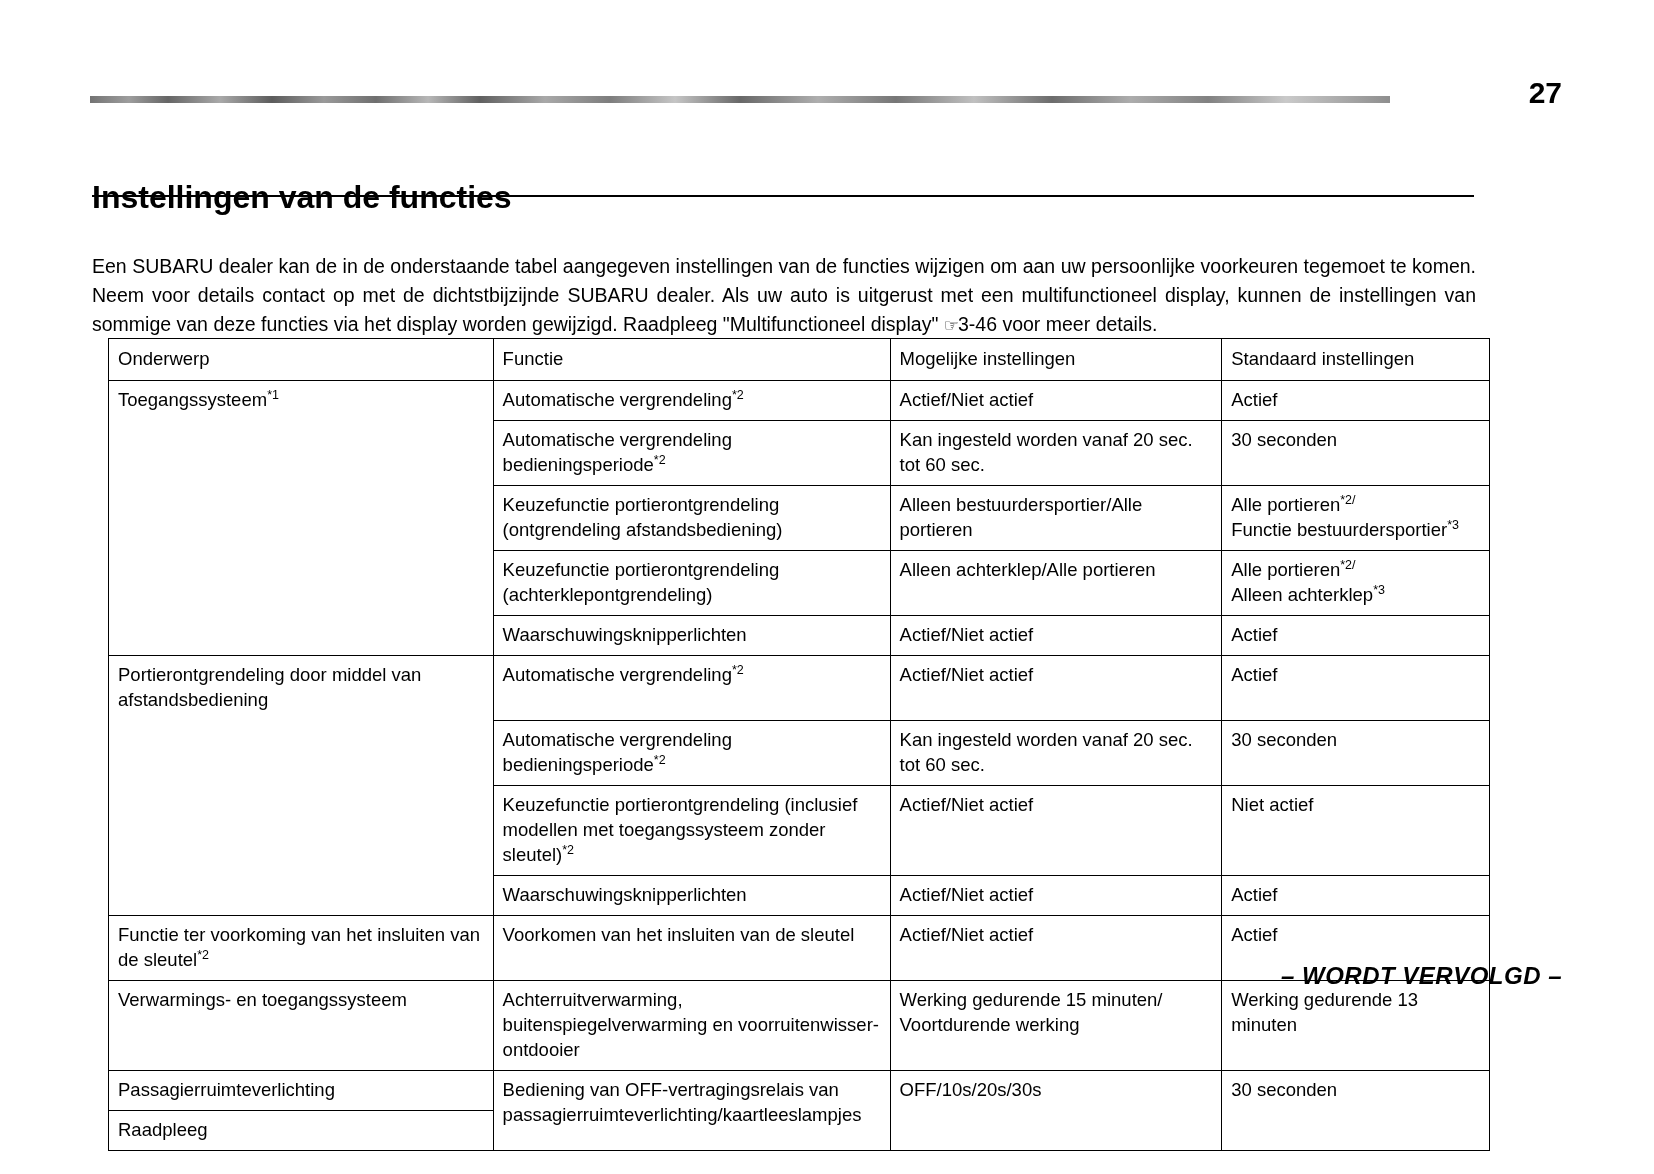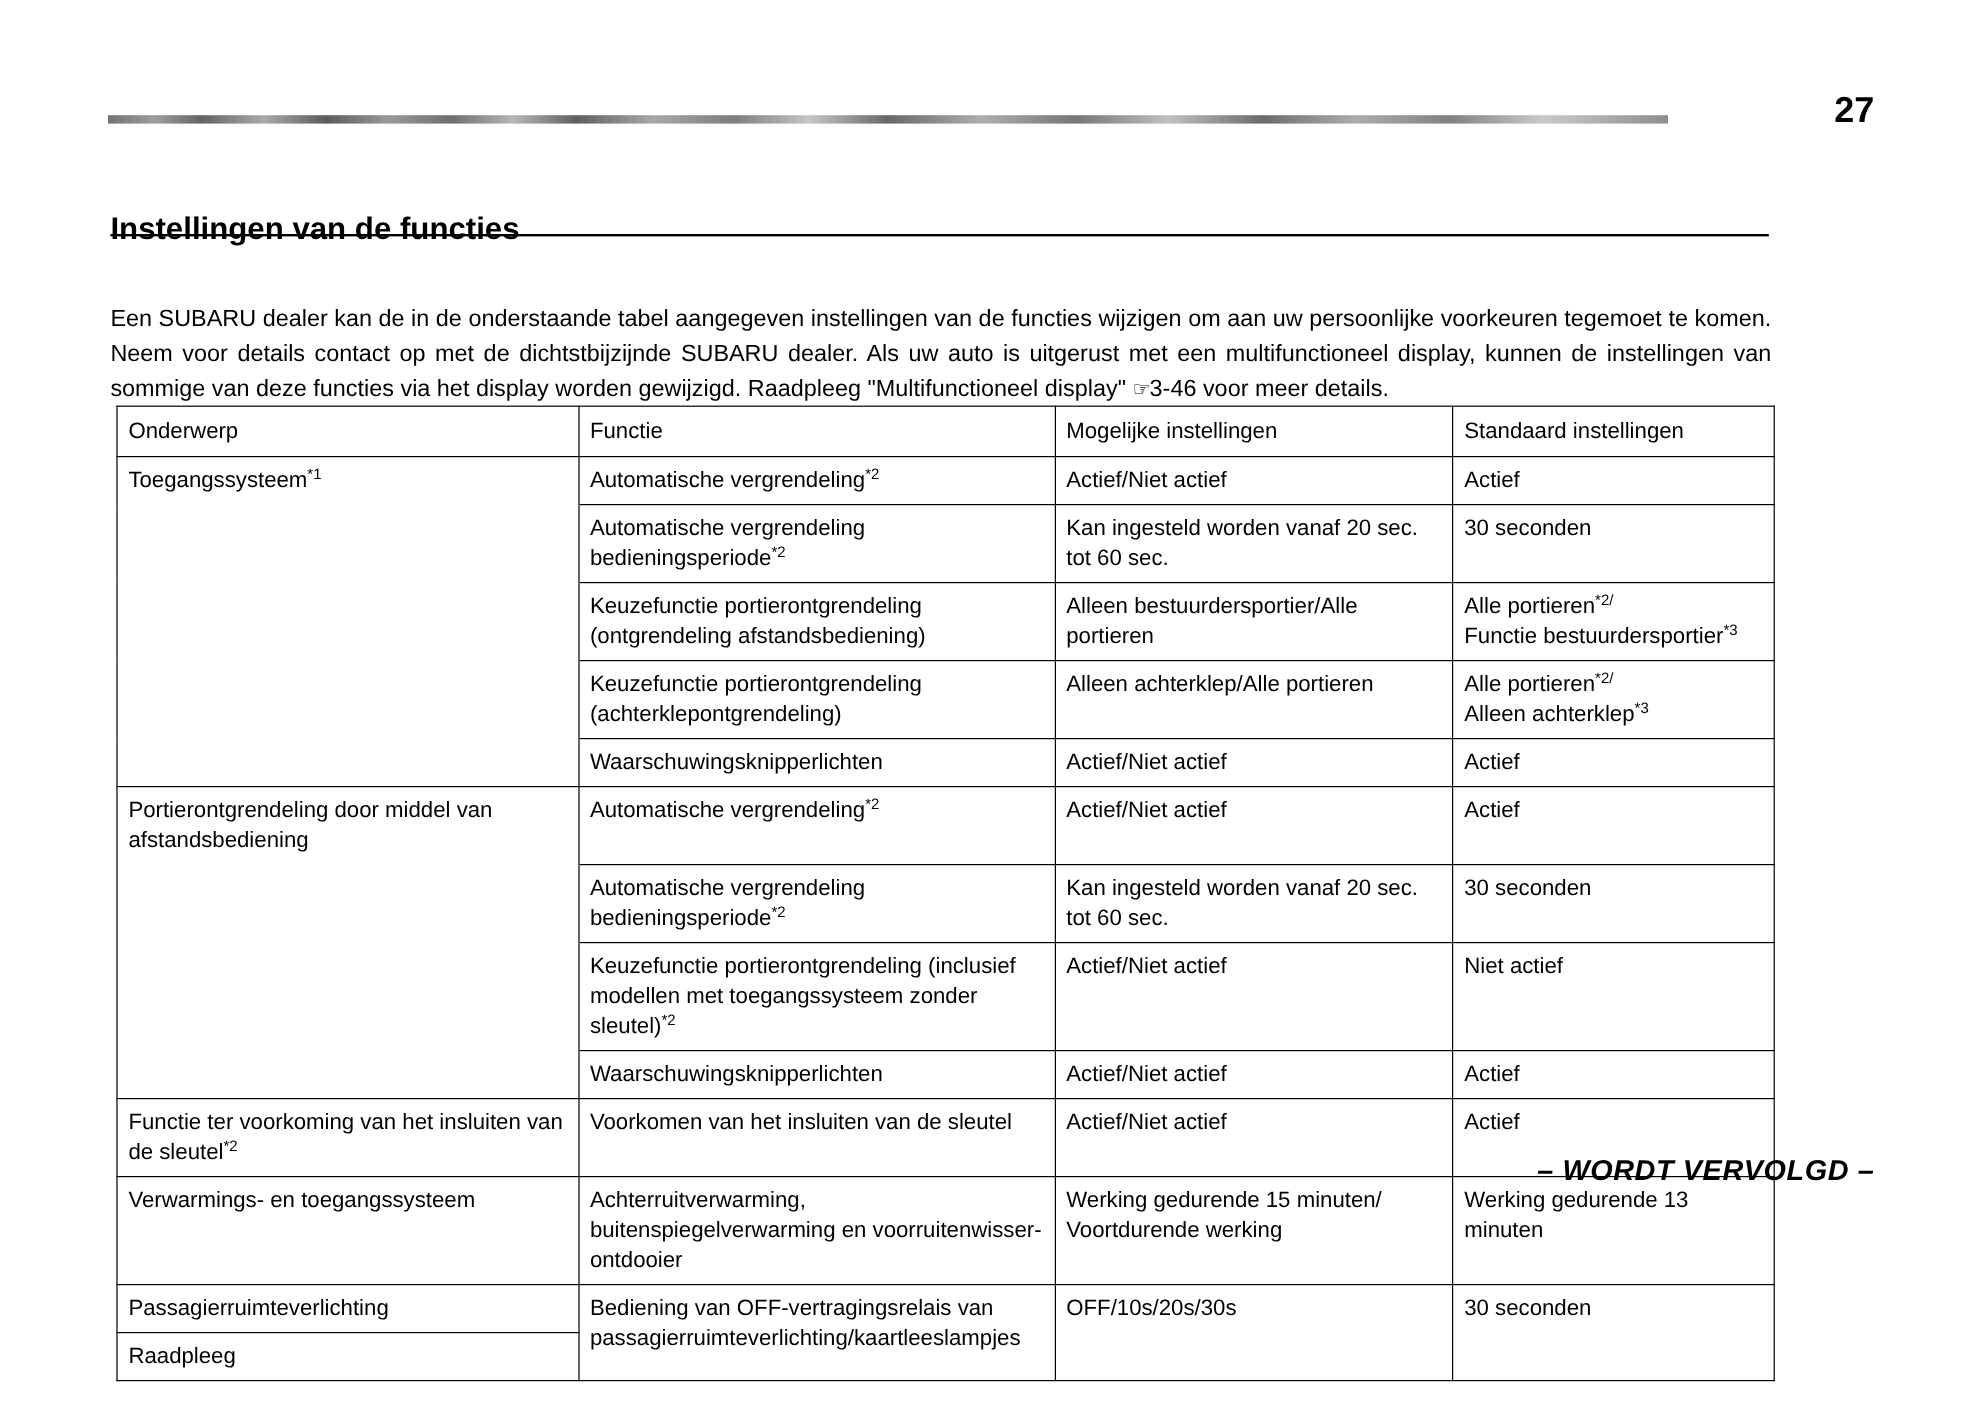--- a/index.html
+++ b/index.html
@@ -40,21 +40,21 @@
     right: 92px;
     top: 76px;
     font-size: 30px;
     font-weight: bold;
     letter-spacing: 0px;
   }
   .title {
     position: absolute;
     left: 92px;
     top: 158px;
-    font-size: 26px;
+    font-size: 32px;
     font-weight: bold;
   }
   .title-rule {
     position: absolute;
     left: 92px;
     top: 195px;
     width: 1382px;
     height: 2px;
     background: #000;
   }
@@ -67,21 +67,21 @@
     line-height: 29px;
     text-align: justify;
   }
   .intro .ref-icon {
     font-family: "DejaVu Sans", sans-serif;
     font-size: 17px;
     letter-spacing: -1px;
   }
   table.settings {
     position: absolute;
-    left: 97px;
+    left: 108px;
     top: 338px;
     width: 1382px;
     border-collapse: collapse;
     font-size: 18.5px;
     line-height: 25px;
     padding-left: 32px;
   }
   table.settings td, table.settings th {
     border: 1px solid #000;
     padding: 6px 9px 8px 9px;

